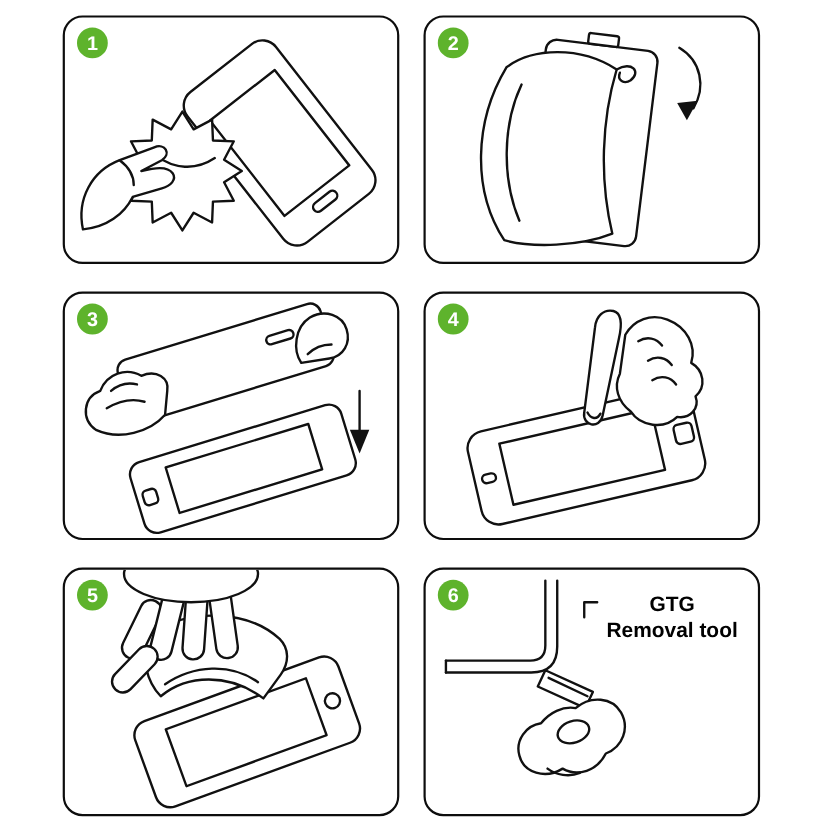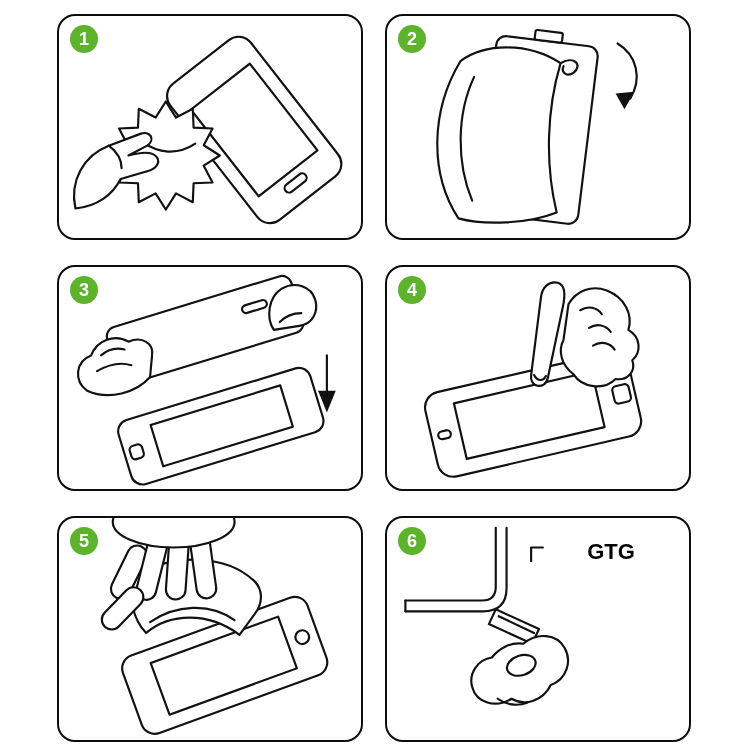--- a/index.html
+++ b/index.html
@@ -18,21 +18,21 @@
     border-radius:50%;background:var(--step-badge-green,#5eb32c);
     color:#ffffff;font-weight:bold;font-size:18px;
     display:flex;align-items:center;justify-content:center;
   }
   .art *{fill:none;stroke:var(--line-art,#111111);stroke-width:2.2px;
          stroke-linecap:round;stroke-linejoin:round;}
   .art .fw{fill:#ffffff;}
   .art .fb{fill:var(--line-art,#111111);stroke:none;}
   .gtg{
     position:absolute;top:20px;left:148px;width:152px;z-index:2;
-    text-align:center;font-weight:bold;font-size:22px;line-height:1.25;color:#000;
+    text-align:center;font-weight:bold;font-size:19px;line-height:1.25;color:#000;
   }
   .gtg span{display:block;}
 </style>
 </head>
 <body>
 
 <div>
 
   <div class="panel" style="left:57px;top:14px;width:306px;height:226px">
     <div class="badge">1</div>
@@ -141,20 +141,21 @@
         <ellipse class="fw" cx="116" cy="4" rx="62" ry="26"></ellipse>
         <rect class="fw" x="-10" y="-26" width="20" height="52" rx="10" transform="translate(64,92) rotate(44)"></rect>
       </g>
     </svg>
   </div>
 
   <div class="panel" style="left:385px;top:516px;width:306px;height:226px">
     <div class="badge">6</div>
     <div class="gtg">
       <span>GTG</span>
+      <span>Removal tool</span>
     </div>
     <svg class="art" viewBox="0 0 306 226">
       <g>
         <path d="M 18,84 L 96,84 Q 110,84 110,70 L 110,10"></path>
         <path d="M 18,95 L 97,95 Q 121,95 121,71 L 121,10"></path>
         <line x1="18" y1="84" x2="18" y2="95"></line>
       </g>
       <g>
         <polygon class="fw" points="110,93 154,113 147,128 103,108"></polygon>
         <line x1="113" y1="100" x2="149" y2="117"></line>

